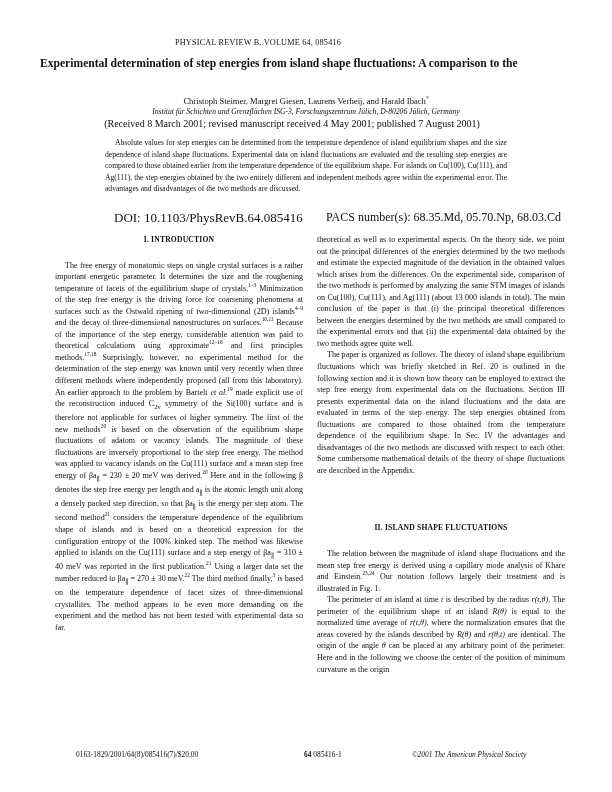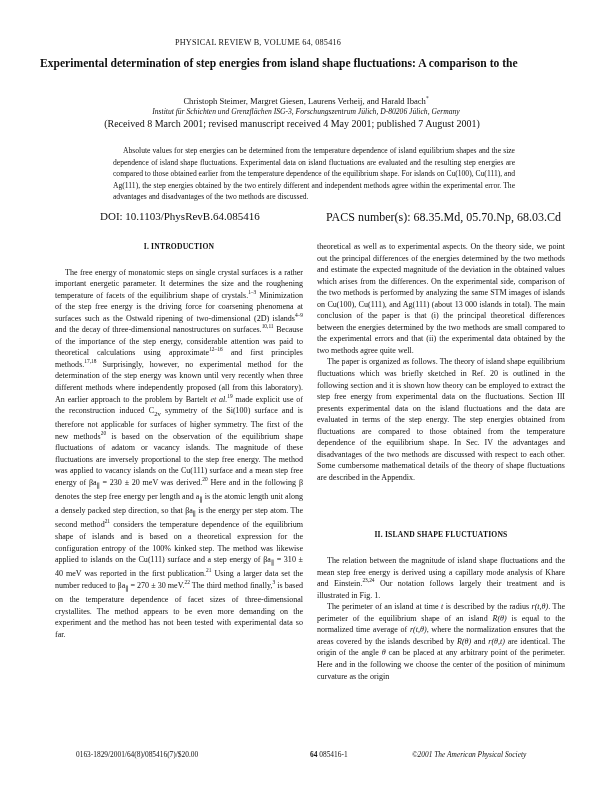--- a/index.html
+++ b/index.html
@@ -9,35 +9,35 @@
                   font-size: 8.2px; letter-spacing: 0.2px; }
   .title { position: absolute; top: 56px; left: 40px; width: 532px; text-align: left;
            font-weight: bold; font-size: 11.6px; line-height: 15px; }
   .authors { position: absolute; top: 96px; left: 0; width: 612px; text-align: center;
              font-size: 8.6px; line-height: 11px; }
   .affil { position: absolute; top: 107px; left: 0; width: 612px; text-align: center;
            font-size: 7.6px; font-style: italic; line-height: 10px; }
   .received { position: absolute; top: 118px; left: 0; width: 584px; text-align: center;
               font-size: 10px; line-height: 11px; }
   .abstract { position: absolute; top: 137px; left: 105px; width: 402px;
-              font-size: 7.6px; line-height: 11.6px; text-align: justify; text-indent: 10px; margin: 8px; }
-  .doi { position: absolute; top: 210px; left: 100px; font-size: 11px; }
+              font-size: 7.6px; line-height: 11.6px; text-align: justify; text-indent: 10px; margin: 0; }
+  .doi { position: absolute; top: 210px; left: 114px; font-size: 13px; }
   .pacs { position: absolute; top: 210px; left: 326px; font-size: 12px; }
-  .col { position: absolute; top: 241px; width: 248px; font-size: 8.05px; line-height: 11.55px;
+  .col { position: absolute; top: 234px; width: 248px; font-size: 8.05px; line-height: 11.55px;
          text-align: justify; hyphens: auto; }
   .col.left { left: 55px; }
   .col.right { left: 317px; }
   .col p { margin: 0; text-indent: 10px; }
   .sec-head { text-align: center; font-weight: bold; font-size: 7.6px; letter-spacing: 0.2px;
               margin: 0 0 14px 0; }
   .sec-head.spaced { margin-top: 46px; }
   .col.left .sec-head { margin-top: 0; }
   .footer { position: absolute; top: 750px; font-size: 7.4px; }
   .footer.left { left: 52px; margin-left: 24px; }
-  .footer.mid { left: 280px; padding-left: 30px; }
+  .footer.mid { left: 274px; padding-left: 30px; }
   .footer.right { left: 412px; font-style: italic; }
   .footer b { font-weight: bold; }
   sup { font-size: 5.4px; line-height: 0; }
   i { font-style: italic; }
 </style>
 </head>
 <body>
 
 <div class="running-head">PHYSICAL REVIEW B, VOLUME 64, 085416</div>
 

